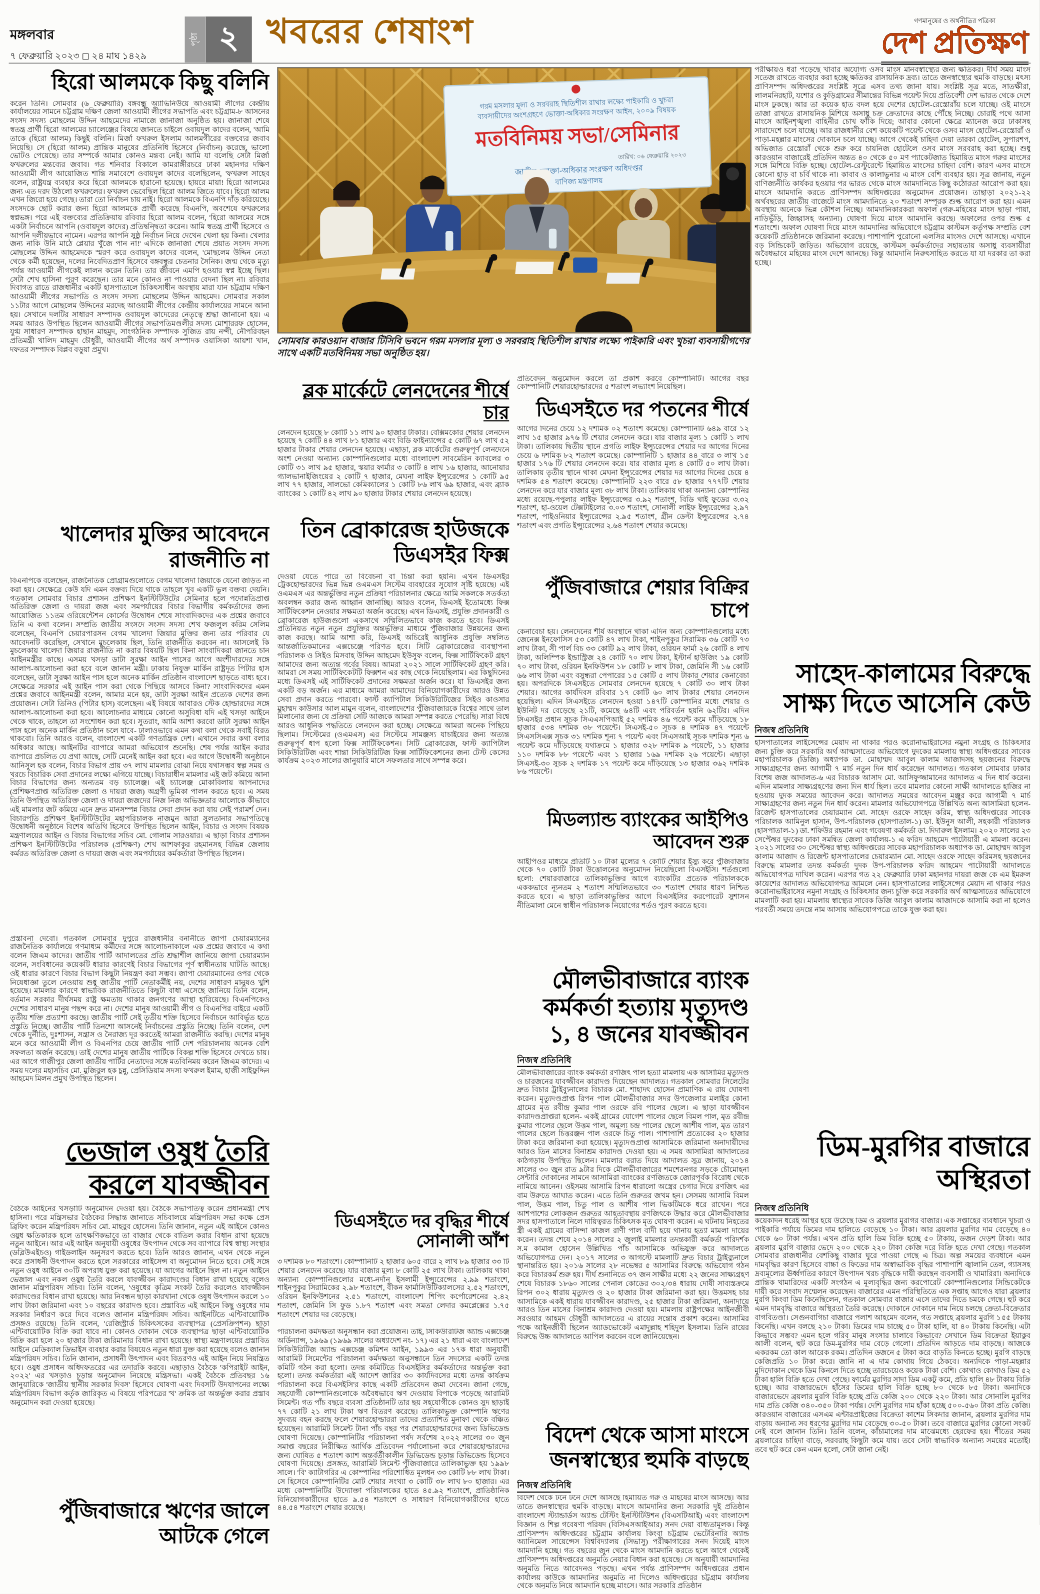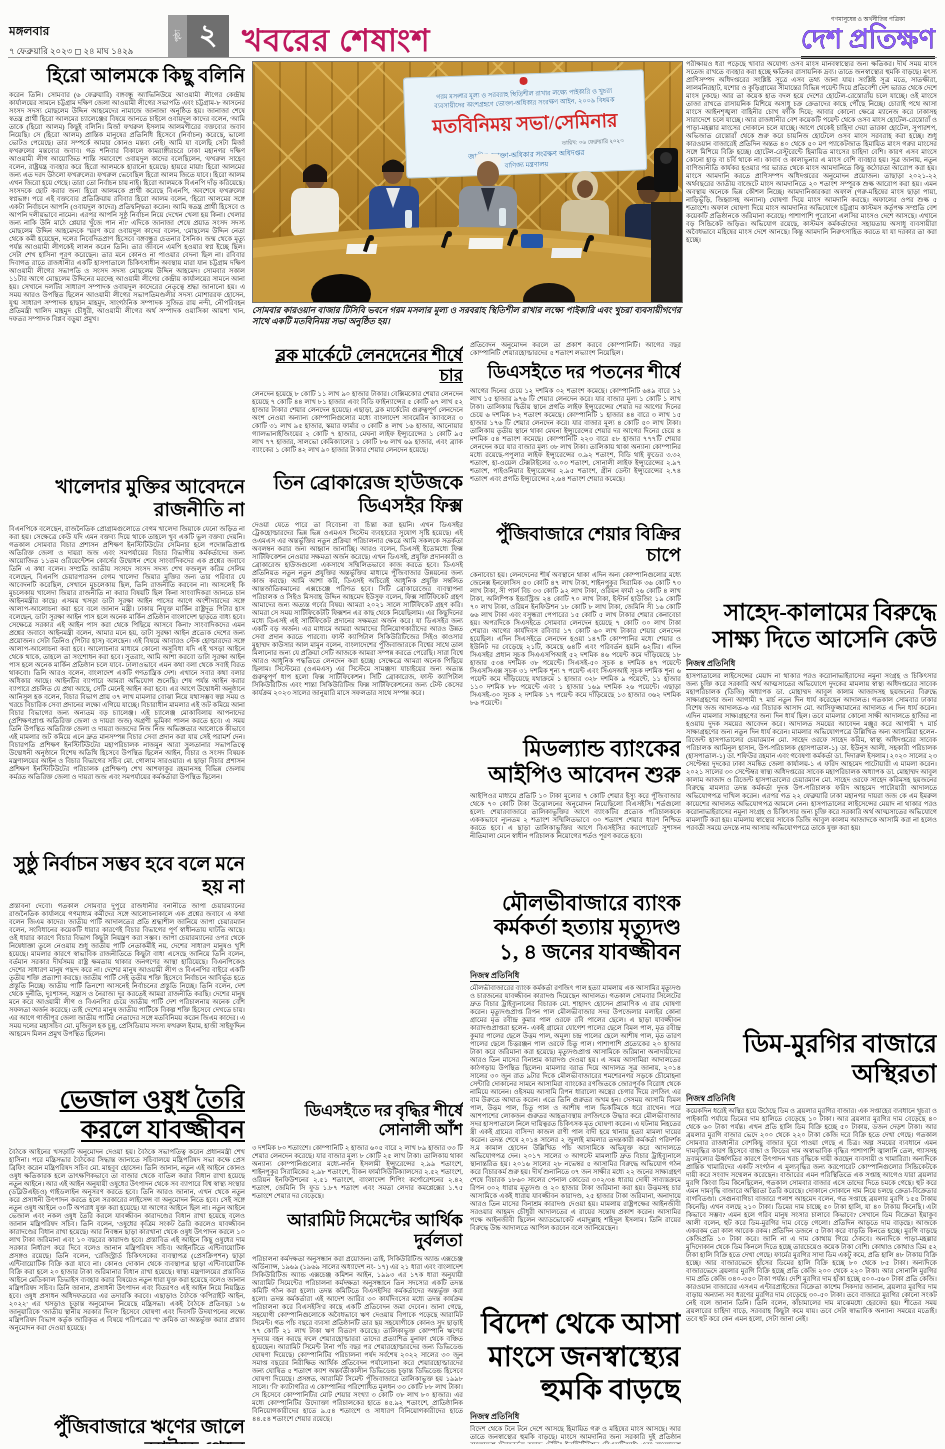--- a/index.html
+++ b/index.html
@@ -8,24 +8,24 @@
   
   .date-block{position:absolute;left:9px;top:22px;width:150px;}
   .date-day{font-size:12px;font-weight:bold;}
   .date-line{font-size:8.5px;margin-top:3px;color:#222;}
   .page-box{position:absolute;left:168px;top:15px;height:42px;display:flex;}
   .page-box .pb-label{width:19px;background:#9d9d9d;color:#fff;font-size:7.5px;
        display:flex;align-items:center;justify-content:center;
        writing-mode:vertical-rl;transform:rotate(180deg);}
   .page-box .pb-num{width:42px;background:#6f6f6f;color:#fff;font-size:28px;font-weight:bold;
        display:flex;align-items:center;justify-content:center;}
-  .section-title{position:absolute;left:242px;top:16px;font-size:31px;font-weight:bold;color:#be185d;letter-spacing:1px;}
+  .section-title{position:absolute;left:242px;top:4px;font-size:31px;font-weight:bold;color:#a16207;letter-spacing:1px;}
   .logo-wrap{position:absolute;right:10px;top:14px;text-align:center;}
   .logo-tagline{font-size:6px;color:#333;margin-bottom:1px;}
-  .logo-text{font-size:27px;font-weight:800;color:#8b5cf6;line-height:1;letter-spacing:0px;
+  .logo-text{font-size:27px;font-weight:800;color:#c2410c;line-height:1;letter-spacing:0px;
        text-shadow:0 0 0 #000; font-family:"Liberation Serif",serif;}
   .logo-rule{margin-top:3px;border-top:3px double #222;}
   .header-rule{position:absolute;left:8px;right:8px;top:57px;border-top:1px solid #9a9a9a;}
   
   .photo{position:absolute;left:252px;top:61px;width:429px;height:240px;border:1px solid #777;
          overflow:hidden;background:#b5852d;}
   .photo-caption{position:absolute;left:252px;top:305px;width:429px;
        font-size:8.6px;line-height:11px;font-weight:bold;font-style:italic;text-align:justify;color:#111;}
   
   .col{position:absolute;overflow:hidden;}
@@ -169,21 +169,20 @@
   <div id="col1" class="col">
       <div class="article">
         <div class="headline" style="font-size: 19px;">হিরো আলমকে কিছু বলিনি</div>
         <div class="body" style="height: 380px;">করেন তিনি। সোমবার (৬ ফেব্রুয়ারি) বঙ্গবন্ধু অ্যাভিনিউয়ে আওয়ামী লীগের কেন্দ্রীয় কার্যালয়ের সামনে চট্টগ্রাম দক্ষিণ জেলা আওয়ামী লীগের সভাপতি এবং চট্টগ্রাম-৮ আসনের সংসদ সদস্য মোছলেম উদ্দিন আহমেদের নামাজে জানাজা অনুষ্ঠিত হয়। জানাজা শেষে স্বতন্ত্র প্রার্থী হিরো আলমের চ্যালেঞ্জের বিষয়ে জানতে চাইলে ওবায়দুল কাদের বলেন, 'আমি তাকে (হিরো আলম) কিছুই বলিনি। মির্জা ফখরুল ইসলাম আলমগীরের বক্তব্যের জবাব নিয়েছি। সে (হিরো আলম) প্রান্তিক মানুষের প্রতিনিধি হিসেবে (নির্বাচন) করেছে, ভালো ভোটও পেয়েছে। তার সম্পর্কে আমার কোনও মন্তব্য নেই। আমি যা বলেছি সেটা মির্জা ফখরুলের মন্তব্যের জবাব। গত শনিবার বিকালে কামরাঙ্গীরচরে ঢাকা মহানগর দক্ষিণ আওয়ামী লীগ আয়োজিত শান্তি সমাবেশে ওবায়দুল কাদের বলেছিলেন, 'ফখরুল সাহেব বলেন, রাষ্ট্রযন্ত্র ব্যবহার করে হিরো আলমকে হারানো হয়েছে। হায়রে মায়া! হিরো আলমের জন্য এত দরদ উঠলো ফখরুলের। ফখরুল ভেবেছিল হিরো আলম জিতে যাবে। হিরো আলম এখন জিরো হয়ে গেছে। তারা তো নির্বাচন চায় নাই। হিরো আলমকে বিএনপি দাঁড় করিয়েছে। সংসদকে ছোট করার জন্য হিরো আলমকে প্রার্থী করেছে বিএনপি, অবশেষে ফখরুলের স্বপ্নভঙ্গ। পরে এই বক্তব্যের প্রতিক্রিয়ায় রবিবার হিরো আলম বলেন, 'হিরো আলমের সঙ্গে একটা নির্বাচনে আপনি (ওবায়দুল কাদের) প্রতিদ্বন্দ্বিতা করেন। আমি স্বতন্ত্র প্রার্থী হিসেবে ও আপনি দলীয়ভাবে নামেন। এরপর আপনি সুষ্ঠু নির্বাচন নিয়ে দেখেন খেলা হয় কিনা। খেলার জন্য নাকি উনি মাঠে প্লেয়ার খুঁজে পান না!' এদিকে জানাজা শেষে প্রয়াত সংসদ সদস্য মোছলেম উদ্দিন আহমেদকে স্মরণ করে ওবায়দুল কাদের বলেন, 'মোছলেম উদ্দিন নেতা থেকে কর্মী হয়েছেন, দলের নিবেদিতপ্রাণ হিসেবে বঙ্গবন্ধুর চেতনার সৈনিক। জন্ম থেকে মৃত্যু পর্যন্ত আওয়ামী লীগকেই লালন করেন তিনি। তার জীবনে এমপি হওয়ার স্বপ্ন ইচ্ছে ছিল। সেটা শেখ হাসিনা পূরণ করেছেন। তার মনে কোনও না পাওয়ার বেদনা ছিল না। রবিবার দিবাগত রাতে রাজধানীর একটি হাসপাতালে চিকিৎসাধীন অবস্থায় মারা যান চট্টগ্রাম দক্ষিণ আওয়ামী লীগের সভাপতি ও সংসদ সদস্য মোছলেম উদ্দিন আহমেদ। সোমবার সকাল ১১টার আগে মোছলেম উদ্দিনের মরদেহ আওয়ামী লীগের কেন্দ্রীয় কার্যালয়ের সামনে আনা হয়। সেখানে দলটির সাধারণ সম্পাদক ওবায়দুল কাদেরের নেতৃত্বে শ্রদ্ধা জানানো হয়। এ সময় আরও উপস্থিত ছিলেন আওয়ামী লীগের সভাপতিমণ্ডলীর সদস্য মোশাররফ হোসেন, যুগ্ম সাধারণ সম্পাদক হাছান মাহমুদ, সাংগঠনিক সম্পাদক সুজিত রায় নন্দী, নৌপরিবহন প্রতিমন্ত্রী খালিদ মাহমুদ চৌধুরী, আওয়ামী লীগের অর্থ সম্পাদক ওয়াসিকা আয়শা খান, দফতর সম্পাদক বিপ্লব বড়ুয়া প্রমুখ।</div>
       </div>
       <div class="article">
         <div class="headline" style="font-size: 19px;">খালেদার মুক্তির আবেদনে রাজনীতি না</div>
         <div class="body" style="height: 323px;">বিএনপিকে বলেছেন, রাজনৈতিক প্রোগ্রামগুলোতে বেগম খালেদা জিয়াকে যেনো জড়িত না করা হয়। সেক্ষেত্রে কেউ যদি এমন বক্তব্য দিয়ে থাকে তাহলে খুব একটি ভুল বক্তব্য দেয়নি। গতকাল সোমবার বিচার প্রশাসন প্রশিক্ষণ ইনস্টিটিউটের সেমিনার হলে পদোন্নতিপ্রাপ্ত অতিরিক্ত জেলা ও দায়রা জজ এবং সমপর্যায়ের বিচার বিভাগীয় কর্মকর্তাদের জন্য আয়োজিত ১১তম ওরিয়েন্টেশন কোর্সের উদ্বোধন শেষে সাংবাদিকদের এক প্রশ্নের জবাবে তিনি এ কথা বলেন। সম্প্রতি জাতীয় সংসদে সংসদ সদস্য শেখ ফজলুল করিম সেলিম বলেছেন, বিএনপি চেয়ারপারসন বেগম খালেদা জিয়ার মুক্তির জন্য তার পরিবার যে আবেদনটি করেছিল, সেখানে মুচলেকায় ছিল, তিনি রাজনীতি করবেন না। আসলেই কি মুচলেকায় খালেদা জিয়ার রাজনীতি না করার বিষয়টি ছিল কিনা সাংবাদিকরা জানতে চান আইনমন্ত্রীর কাছে। এসময় খসড়া ডাটা সুরক্ষা আইন পাসের আগে অংশীদারদের সঙ্গে আলাপ-আলোচনা করা হবে বলে জানান মন্ত্রী। ঢাকায় নিযুক্ত মার্কিন রাষ্ট্রদূত পিটার হাস বলেছেন, ডাটা সুরক্ষা আইন পাস হলে অনেক মার্কিন প্রতিষ্ঠান বাংলাদেশ ছাড়তে বাধ্য হবে। সেক্ষেত্রে সরকার এই আইন পাস করা থেকে পিছিয়ে আসবে কিনা? সাংবাদিকদের এমন প্রশ্নের জবাবে আইনমন্ত্রী বলেন, আমার মনে হয়, ডাটা সুরক্ষা আইন প্রত্যেক দেশের জন্য প্রয়োজন। সেটা তিনিও (পিটার হাস) বলেছেন। এই বিষয়ে আবারও স্টেক হোল্ডারদের সঙ্গে আলাপ-আলোচনা করা হবে। আলোচনার মাধ্যমে কোনো অসুবিধা যদি এই খসড়া আইনে থেকে থাকে, তাহলে তা সংশোধন করা হবে। সুতরাং, আমি আশা করবো ডাটা সুরক্ষা আইন পাস হলে অনেক মার্কিন প্রতিষ্ঠান চলে যাবে- ঢালাওভাবে এমন কথা বলা থেকে সবাই বিরত থাকবো। তিনি আরও বলেন, বাংলাদেশ একটি গণতান্ত্রিক দেশ। এখানে সবার কথা বলার অধিকার আছে। আইনটির ব্যাপারে আমরা অভিযোগ শুনেছি। শেষ পর্যন্ত আইন করার ব্যাপারে প্রচলিত যে প্রথা আছে, সেটি মেনেই আইন করা হবে। এর আগে উদ্বোধনী অনুষ্ঠানে আনিসুল হক বলেন, বিচার বিভাগ প্রায় ৩৭ লাখ মামলার বোঝা নিয়ে যথাসম্ভব স্বল্প সময় ও খরচে বিচারিক সেবা প্রদানের লক্ষ্যে এগিয়ে যাচ্ছে। বিচারাধীন মামলার এই জট কমিয়ে আনা বিচার বিভাগের জন্য অন্যতম বড় চ্যালেঞ্জ। এই চ্যালেঞ্জ মোকাবিলায় আপনাদের (প্রশিক্ষণপ্রাপ্ত অতিরিক্ত জেলা ও দায়রা জজ) অগ্রণী ভূমিকা পালন করতে হবে। এ সময় তিনি উপস্থিত অতিরিক্ত জেলা ও দায়রা জজদের নিজ নিজ অভিজ্ঞতার আলোকে কীভাবে এই মামলার জট কমিয়ে এনে দ্রুত মানসম্পন্ন বিচার সেবা প্রদান করা যায় সেই পরামর্শ দেন। বিচারপতি প্রশিক্ষণ ইনস্টিটিউটের মহাপরিচালক নাজমুন আরা সুলতানার সভাপতিত্বে উদ্বোধনী অনুষ্ঠানে বিশেষ অতিথি হিসেবে উপস্থিত ছিলেন আইন, বিচার ও সংসদ বিষয়ক মন্ত্রণালয়ের আইন ও বিচার বিভাগের সচিব মো. গোলাম সারওয়ার। এ ছাড়া বিচার প্রশাসন প্রশিক্ষণ ইনস্টিটিউটের পরিচালক (প্রশিক্ষণ) শেখ আশফাকুর রহমানসহ বিভিন্ন জেলায় কর্মরত অতিরিক্ত জেলা ও দায়রা জজ এবং সমপর্যায়ের কর্মকর্তারা উপস্থিত ছিলেন।</div>
       </div>
       <div class="article">
-        <div class="headline" style="font-size: 19px;">সুষ্ঠু নির্বাচন সম্ভব হবে বলে মনে হয় না</div>
         <div class="body" style="height: 178px;">প্রস্তাবনা দেবো। গতকাল সোমবার দুপুরে রাজধানীর বনানীতে জাপা চেয়ারম্যানের রাজনৈতিক কার্যালয়ে গণমাধ্যম কর্মীদের সঙ্গে আলোচনাকালে এক প্রশ্নের জবাবে এ কথা বলেন জিএম কাদের। জাতীয় পার্টি আদালতের প্রতি শ্রদ্ধাশীল জানিয়ে জাপা চেয়ারম্যান বলেন, সংবিধানের কয়েকটি ধারার কারণেই বিচার বিভাগের পূর্ণ স্বাধীনতায় ঘাটতি আছে। ওই ধারার কারণে বিচার বিভাগ কিছুটা নিয়ন্ত্রণ করা সম্ভব। জাপা চেয়ারম্যানের ওপর থেকে নিষেধাজ্ঞা তুলে নেওয়ায় শুধু জাতীয় পার্টি নেতাকর্মীই নয়, দেশের সাধারণ মানুষও খুশি হয়েছে। মামলার কারণে স্বাভাবিক রাজনীতিতে কিছুটা বাধা এসেছে জানিয়ে তিনি বলেন, বর্তমান সরকার দীর্ঘসময় রাষ্ট্র ক্ষমতায় থাকার জনগণের আস্থা হারিয়েছে। বিএনপিকেও দেশের সাধারণ মানুষ পছন্দ করে না। দেশের মানুষ আওয়ামী লীগ ও বিএনপির বাইরে একটি তৃতীয় শক্তি প্রত্যাশা করছে। জাতীয় পার্টি সেই তৃতীয় শক্তি হিসেবে নির্বাচনে আবির্ভূত হতে প্রস্তুতি নিচ্ছে। জাতীয় পার্টি তিনশো আসনেই নির্বাচনের প্রস্তুতি নিচ্ছে। তিনি বলেন, দেশ থেকে দুর্নীতি, দুঃশাসন, সন্ত্রাস ও নৈরাজ্য দূর করতেই আমরা রাজনীতি করছি। দেশের মানুষ মনে করে আওয়ামী লীগ ও বিএনপির চেয়ে জাতীয় পার্টি দেশ পরিচালনায় অনেক বেশি সফলতা অর্জন করেছে। তাই দেশের মানুষ জাতীয় পার্টিকে বিকল্প শক্তি হিসেবে দেখতে চায়। এর আগে গাজীপুর জেলা জাতীয় পার্টির নেতাদের সঙ্গে মতবিনিময় করেন জিএম কাদের। এ সময় দলের মহাসচিব মো. মুজিবুল হক চুন্নু, প্রেসিডিয়াম সদস্য ফখরুল ইমাম, হাজী সাইফুদ্দিন আহমেদ মিলন প্রমুখ উপস্থিত ছিলেন।</div>
       </div>
       <div class="article">
         <div class="headline" style="font-size: 25px; text-decoration: underline;">ভেজাল ওষুধ তৈরি করলে যাবজ্জীবন</div>
         <div class="body" style="height: 263px;">বৈঠকে আইনের খসড়াটি অনুমোদন দেওয়া হয়। বৈঠকে সভাপতিত্ব করেন প্রধানমন্ত্রী শেখ হাসিনা। পরে মন্ত্রিসভার বৈঠকের সিদ্ধান্ত জানাতে সচিবালয়ে মন্ত্রিপরিষদ সভা কক্ষে প্রেস ব্রিফিং করেন মন্ত্রিপরিষদ সচিব মো. মাহবুব হোসেন। তিনি জানান, নতুন এই আইনে কোনও ওষুধ ক্ষতিকারক হলে তাৎক্ষণিকভাবে তা বাজার থেকে বাতিল করার বিধান রাখা হয়েছে নতুন আইনে। আর এই আইন অনুযায়ী ওষুধের উৎপাদন থেকে সব ব্যাপারে বিশ্ব স্বাস্থ্য সংস্থার (ডব্লিউএইচও) গাইডলাইন অনুসরণ করতে হবে। তিনি আরও জানান, এখন থেকে নতুন করে প্রসাধনী উৎপাদন করতে হলে সরকারের লাইসেন্স বা অনুমোদন নিতে হবে। সেই সঙ্গে নতুন ওষুধ আইনে ৩০টি অপরাধ যুক্ত করা হয়েছে। যা আগের আইনে ছিল না। নতুন আইনে ভেজাল এবং নকল ওষুধ তৈরি করলে যাবজ্জীবন কারাদণ্ডের বিধান রাখা হয়েছে বলেও জানান মন্ত্রিপরিষদ সচিব। তিনি বলেন, 'ওষুধের কৃত্রিম সংকট তৈরি করলেও যাবজ্জীবন কারাদণ্ডের বিধান রাখা হয়েছে। আর নিবন্ধন ছাড়া কারখানা থেকে ওষুধ উৎপাদন করলে ১০ লাখ টাকা জরিমানা এবং ১০ বছরের কারাদণ্ড হবে। প্রস্তাবিত এই আইনে কিছু ওষুধের দাম সরকার নির্ধারণ করে দিবে বলেও জানান মন্ত্রিপরিষদ সচিব। আইনটিতে এন্টিবায়োটিক প্রসঙ্গও রয়েছে। তিনি বলেন, 'রেজিস্ট্রার্ড চিকিৎসকের ব্যবস্থাপত্র (প্রেসক্রিপশন) ছাড়া এন্টিবায়োটিক বিক্রি করা যাবে না। কোনও দোকান থেকে ব্যবস্থাপত্র ছাড়া এন্টিবায়োটিক বিক্রি করা হলে ২০ হাজার টাকা জরিমানার বিধান রাখা হয়েছে। স্বাস্থ্য মন্ত্রণালয়ের প্রস্তাবিত আইনে মেডিক্যাল ডিভাইস ব্যবহার করার বিষয়েও নতুন ধারা যুক্ত করা হয়েছে বলেও জানান মন্ত্রিপরিষদ সচিব। তিনি জানান, প্রসাধনী উৎপাদন এবং বিতরণও এই আইন নিয়ে নিয়ন্ত্রিত হবে। ওষুধ প্রসাধন অধিদফতরের এর তদারকি করবে। এছাড়াও বৈঠকে 'কপিরাইট আইন, ২০২২' এর খসড়াও চূড়ান্ত অনুমোদন নিয়েছে মন্ত্রিসভা। একই বৈঠকে প্রতিবছর ১৬ জানুয়ারিকে 'জাতীয় স্থানীয় সরকার দিবস' হিসেবে ঘোষণা এবং দিবসটি উদযাপনের লক্ষ্যে মন্ত্রিপরিষদ বিভাগ কর্তৃক জারিকৃত এ বিষয়ে পরিপত্রের 'খ' ক্রমিক তা অন্তর্ভুক্ত করার প্রস্তাব অনুমোদন করা দেওয়া হয়েছে।</div>
       </div>
       <div class="article">
         <div class="headline" style="font-size: 19px;">পুঁজিবাজারে ঋণের জালে আটকে গেলে</div>
       </div>
     </div>
@@ -194,47 +193,46 @@
       </div>
       <div class="article">
         <div class="headline" style="font-size: 19px;">তিন ব্রোকারেজ হাউজকে ডিএসইর ফিক্স</div>
         <div class="body" style="height: 576px;">দেওয়া যেতে পারে তা বিবেচনা বা চিন্তা করা হয়নি। এখন ডিএসইর ট্রেকহোল্ডারদের ভিন্ন ভিন্ন ওএমএস সিস্টেম ব্যবহারের সুযোগ সৃষ্টি হয়েছে। এই ওএমএস এর অন্তর্ভুক্তির নতুন প্রক্রিয়া পরিচালনার ক্ষেত্রে আমি সকলকে সতর্কতা অবলম্বন করার জন্য আহ্বান জানাচ্ছি। আরও বলেন, ডিএসই ইতোমধ্যে ফিক্স সার্টিফিকেশন নেওয়ার সক্ষমতা অর্জন করেছে। এখন ডিএসই, প্রযুক্তি প্রদানকারী ও ব্রোকারেজ হাউজগুলো একসাথে সম্মিলিতভাবে কাজ করতে হবে। ডিএসই প্রতিনিয়ত নতুন নতুন প্রযুক্তির অন্তর্ভুক্তির মাধ্যমে পুঁজিবাজার উন্নয়নের জন্য কাজ করছে। আমি আশা করি, ডিএসই অচিরেই আধুনিক প্রযুক্তি সম্বলিত আন্তর্জাতিকমানের এক্সচেঞ্জে পরিণত হবে। সিটি ব্রোকারেজের ব্যবস্থাপনা পরিচালক ও সিইও মিসবাহ উদ্দিন আহমেদ ইউসুফ বলেন, ফিক্স সার্টিফিকেট গ্রহণ আমাদের জন্য অত্যন্ত গর্বের বিষয়। আমরা ২০২১ সালে সার্টিফিকেট গ্রহণ করি। আমরা সে সময় সার্টিফিকেটটি ফিক্সশন এর কাছ থেকে নিয়েছিলাম। এর কিছুদিনের মধ্যে ডিএসই এই সার্টিফিকেট প্রদানের সক্ষমতা অর্জন করে। যা ডিএসইর জন্য একটি বড় অর্জন। এর মাধ্যমে আমরা আমাদের বিনিয়োগকারীদের আরও উন্নত সেবা প্রদান করতে পারবো। ফার্স্ট ক্যাপিটাল সিকিউরিটিজের সিইও কাওসার মুহাম্মদ কাউসার আল মামুন বলেন, বাংলাদেশের পুঁজিবাজারকে বিশ্বের সাথে তাল মিলানোর জন্য যে প্রক্রিয়া সেটি আজকে আমরা সম্পন্ন করতে পেরেছি। সারা বিশ্বে আরও আধুনিক পদ্ধতিতে লেনদেন করা হচ্ছে। সেক্ষেত্রে আমরা অনেক পিছিয়ে ছিলাম। সিস্টেমের (ওএমএস) এর সিস্টেমে সামঞ্জস্য যাচাইয়ের জন্য অত্যন্ত গুরুত্বপূর্ণ ধাপ হলো ফিক্স সার্টিফিকেশন। সিটি ব্রোকারেজ, ফাস্ট ক্যাপিটাল সিকিউরিটিজ এবং শান্তা সিকিউরিটিজ ফিক্স সার্টিফিকেশনের জন্য টেস্ট কেসের কার্যক্রম ২০২৩ সালের জানুয়ারি মাসে সফলতার সাথে সম্পন্ন করে।</div>
       </div>
       <div class="article">
         <div class="headline" style="font-size: 16px;">ডিএসইতে দর বৃদ্ধির শীর্ষে সোনালী আঁশ</div>
         <div class="body" style="height: 62px;">৩ দশমিক ৮০ শতাংশে। কোম্পানিটি ২ হাজার ৬০৫ বারে ২ লাখ ৮৯ হাজার ৩৩ টি শেয়ার লেনদেন করেছে। যার বাজার মূল্য ৮ কোটি ২৫ লাখ টাকা। তালিকায় থাকা অন্যান্য কোম্পানিগুলোর মধ্যে-নর্দান ইসলামী ইন্স্যুরেন্সের ২.৯৯ শতাংশে, শাইনপুকুর সিরামিকের ২.৯৮ শতাংশে, বীকন ফার্মাসিউটিক্যালসের ২.৫২ শতাংশে, ওরিয়ন ইনফিউশনের ২.৫১ শতাংশে, বাংলাদেশ শিপিং কর্পোরেশনের ২.৪২ শতাংশ, জেমিনি সি ফুড ১.৮৭ শতাংশ এবং সমতা লেদার কমপ্লেক্সের ১.৭৫ শতাংশে শেয়ার দর বেড়েছে।</div>
       </div>
       <div class="article">
-        <div class="headline" style="font-size: 17px;">আরামিট সিমেন্টের আর্থিক দুর্বলতা</div>
         <div class="body" style="height: 216px;">পরিচালনা কর্মদক্ষতা অনুসন্ধান করা প্রয়োজন। তাই, সিকিউরিটিজ অ্যান্ড এক্সচেঞ্জ অর্ডিন্যান্স, ১৯৬৯ (১৯৬৯ সালের অধ্যাদেশ নং- ১৭) এর ২১ ধারা এবং বাংলাদেশ সিকিউরিটিজ অ্যান্ড এক্সচেঞ্জ কমিশন আইন, ১৯৯৩ এর ১৭ক ধারা অনুযায়ী আরামিট সিমেন্টের পরিচালনা কর্মদক্ষতা অনুসন্ধানে তিন সদস্যের একটি তদন্ত কমিটি গঠন করা হলো। তদন্ত কমিটিতে বিএসইসির কর্মকর্তাদের অন্তর্ভুক্ত করা হলো। তদন্ত কর্মকর্তারা এই আদেশ জারির ৩০ কার্যদিবসের মধ্যে তদন্ত কার্যক্রম পরিচালনা করে বিএসইসি'র কাছে একটি প্রতিবেদন জমা দেবেন। জানা গেছে, সহযোগী কোম্পানিগুলোকে অবৈধভাবে ঋণ দেওয়ায় বিপাকে পড়েছে আরামিট সিমেন্ট। গত পাঁচ বছরে ব্যবসা প্রতিষ্ঠানটি তার ছয় সহযোগীকে কোনও সুদ ছাড়াই ৭৭ কোটি ২১ লাখ টাকা ঋণ বিতরণ করেছে। তালিকাভুক্ত কোম্পানি ঋণের সুদব্যয় বহন করছে ফলে শেয়ারহোল্ডাররা তাদের প্রত্যাশিত মুনাফা থেকে বঞ্চিত হয়েছেন। আরামিট সিমেন্ট টানা পাঁচ বছর পর শেয়ারহোল্ডারদের জন্য ডিভিডেন্ড ঘোষণা দিয়েছে। কোম্পানিটির পরিচালনা পর্ষদ সর্বশেষ ২০২২ সালের ৩০ জুন সমাপ্ত বছরের নিরীক্ষিত আর্থিক প্রতিবেদন পর্যালোচনা করে শেয়ারহোল্ডারদের জন্য ঘোষিত ৫ শতাংশ ক্যাশ অন্তর্বর্তীকালীন ডিভিডেন্ড চূড়ান্ত ডিভিডেন্ড হিসেবে ঘোষণা দিয়েছে। প্রসঙ্গত, আরামিট সিমেন্ট পুঁজিবাজারে তালিকাভুক্ত হয় ১৯৯৮ সালে। 'বি' ক্যাটাগরির এ কোম্পানির পরিশোধিত মূলধন ৩৩ কোটি ৮৮ লাখ টাকা। সে হিসেবে কোম্পানিটির মোট শেয়ার সংখ্যা ৩ কোটি ৩৮ লাখ ৮০ হাজার। এর মধ্যে কোম্পানিটির উদ্যোক্তা পরিচালকের হাতে ৪৫.৯২ শতাংশে, প্রাতিষ্ঠানিক বিনিয়োগকারীদের হাতে ৯.৫৪ শতাংশে ও সাধারণ বিনিয়োগকারীদের হাতে ৪৪.৫৪ শতাংশে শেয়ার রয়েছে।</div>
       </div>
     </div>
   <div id="col3" class="col">
       <div class="article">
         <div class="body" style="height: 16px;">প্রতিবেদন অনুমোদন করলে তা প্রকাশ করবে কোম্পানিটি। আগের বছর কোম্পানিটি শেয়ারহোল্ডারদের ৫ শতাংশ লভ্যাংশ নিয়েছিল।</div>
       </div>
       <div class="article">
         <div class="headline" style="font-size: 18px;">ডিএসইতে দর পতনের শীর্ষে</div>
         <div class="body" style="height: 132px;">আগের দিনের চেয়ে ১২ দশমিক ০২ শতাংশ কমেছে। কোম্পানিটি ৬৪৯ বারে ১২ লাখ ১৫ হাজার ৯৭৬ টি শেয়ার লেনদেন করে। যার বাজার মূল্য ১ কোটি ১ লাখ টাকা। তালিকায় দ্বিতীয় স্থানে প্রগতি লাইফ ইন্স্যুরেন্সের শেয়ার দর আগের দিনের চেয়ে ৬ দশমিক ৮২ শতাংশ কমেছে। কোম্পানিটি ১ হাজার ৪৪ বারে ৩ লাখ ১৫ হাজার ১৭৬ টি শেয়ার লেনদেন করে। যার বাজার মূল্য ৪ কোটি ৫০ লাখ টাকা। তালিকায় তৃতীয় স্থানে থাকা মেঘনা ইন্স্যুরেন্সের শেয়ার দর আগের দিনের চেয়ে ৪ দশমিক ৫৪ শতাংশ কমেছে। কোম্পানিটি ২২৩ বারে ৫৮ হাজার ৭৭৭টি শেয়ার লেনদেন করে যার বাজার মূল্য ৩৮ লাখ টাকা। তালিকায় থাকা অন্যান্য কোম্পানির মধ্যে রয়েছে-পপুলার লাইফ ইন্স্যুরেন্সের ৩.৯২ শতাংশ, বিডি থাই ফুডের ৩.৩২ শতাংশ, হা-ওয়েল টেক্সটাইলের ৩.০৩ শতাংশ, সোনালী লাইফ ইন্স্যুরেন্সের ২.৯৭ শতাংশ, পাইওনিয়ার ইন্স্যুরেন্সের ২.৯৫ শতাংশ, গ্রীন ডেল্টা ইন্স্যুরেন্সের ২.৭৪ শতাংশ এবং প্রগতি ইন্স্যুরেন্সের ২.৬৪ শতাংশ শেয়ার কমেছে।</div>
       </div>
       <div class="article">
         <div class="headline" style="font-size: 18px;">পুঁজিবাজারে শেয়ার বিক্রির চাপে</div>
         <div class="body" style="height: 160px;">কেনাবেচা হয়। লেনদেনের শীর্ষ অবস্থানে থাকা এদিন অন্য কোম্পানিগুলোর মধ্যে জেনেক্স ইনফোসিস ৫৩ কোটি ৪৭ লাখ টাকা, শাইনপুকুর সিরামিক ৩৬ কোটি ৭৩ লাখ টাকা, সী পার্ল বিচ ৩৩ কোটি ৯২ লাখ টাকা, ওরিয়ন ফার্মা ২৬ কোটি ৪ লাখ টাকা, অলিম্পিক ইন্ডাস্ট্রিজ ২৪ কোটি ৭০ লাখ টাকা, ইস্টার্ন হাউজিং ১৯ কোটি ৭০ লাখ টাকা, ওরিয়ন ইনফিউশন ১৮ কোটি ৮ লাখ টাকা, জেমিনি সী ১৬ কোটি ৬৬ লাখ টাকা এবং বসুন্ধরা পেপারের ১৫ কোটি ৫ লাখ টাকার শেয়ার কেনাবেচা হয়। অপরদিকে সিএসইতে সোমবার লেনদেন হয়েছে ৭ কোটি ৩০ লাখ টাকা শেয়ার। আগের কার্যদিবস রবিবার ১৭ কোটি ৬০ লাখ টাকার শেয়ার লেনদেন হয়েছিল। এদিন সিএসইতে লেনদেন হওয়া ১৪৭টি কোম্পানির মধ্যে শেয়ার ও ইউনিট দর বেড়েছে ২১টি, কমেছে ৬৪টি এবং পরিবর্তন হয়নি ৬২টির। এদিন সিএসইর প্রধান সূচক সিএএসপিআই ৫২ দশমিক ৪৬ পয়েন্ট কমে দাঁড়িয়েছে ১৮ হাজার ৫৩৪ দশমিক ৩৮ পয়েন্টে। সিএসই-৫০ সূচক ৪ দশমিক ৪৭ পয়েন্টে সিএসসিএক্স সূচক ৩১ দশমিক শূন্য ৭ পয়েন্ট এবং সিএসআই সূচক দশমিক শূন্য ৬ পয়েন্ট কমে দাঁড়িয়েছে যথাক্রমে ১ হাজার ৩২৮ দশমিক ৯ পয়েন্টে, ১১ হাজার ১১০ দশমিক ৮৮ পয়েন্টে এবং ১ হাজার ১৬৯ দশমিক ২৬ পয়েন্টে। এছাড়া সিএসই-৩০ সূচক ২ দশমিক ১৭ পয়েন্ট কমে দাঁড়িয়েছে ১৩ হাজার ৩৬২ দশমিক ৮৬ পয়েন্টে।</div>
       </div>
       <div class="article">
-        <div class="headline" style="font-size: 22px;">মিডল্যান্ড ব্যাংকের আইপিও আবেদন শুরু</div>
+        <div class="headline" style="font-size: 17px;">মিডল্যান্ড ব্যাংকের আইপিও আবেদন শুরু</div>
         <div class="body" style="height: 94px;">আইপিওর মাধ্যমে প্রতিটি ১০ টাকা মূল্যের ৭ কোটি শেয়ার ইস্যু করে পুঁজিবাজার থেকে ৭০ কোটি টাকা উত্তোলনের অনুমোদন নিয়েছিলো বিএসইসি। শর্তগুলো হলো: শেয়ারবাজারে তালিকাভুক্তির আগে ব্যাংকটির প্রত্যেক পরিচালককে এককভাবে ন্যূনতম ২ শতাংশ সম্মিলিতভাবে ৩০ শতাংশ শেয়ার ধারণ নিশ্চিত করতে হবে। এ ছাড়া তালিকাভুক্তির আগে বিএসইসির করপোরেট সুশাসন নীতিমালা মেনে স্বাধীন পরিচালক নিয়োগের শর্তও পূরণ করতে হবে।</div>
       </div>
       <div class="article">
         <div class="headline" style="font-size: 21px;">মৌলভীবাজারে ব্যাংক কর্মকর্তা হত্যায় মৃত্যুদণ্ড ১, ৪ জনের যাবজ্জীবন</div>
         <div class="byline"><span>নিজস্ব প্রতিনিধি</span></div>
         <div class="body" style="height: 318px;">মৌলভীবাজারের ব্যাংক কর্মকর্তা রণজিৎ পাল হত্যা মামলায় এক আসামির মৃত্যুদণ্ড ও চারজনের যাবজ্জীবন কারাদণ্ড দিয়েছেন আদালত। গতকাল সোমবার সিলেটের দ্রুত বিচার ট্রাইব্যুনালের বিচারক মো. শাহাদৎ হোসেন প্রামাণিক এ রায় ঘোষণা করেন। মৃত্যুদণ্ডপ্রাপ্ত রিপন পাল মৌলভীবাজার সদর উপজেলার মলাইর কোনা গ্রামের মৃত রবীন্দ্র কুমার পাল ওরফে রবি পালের ছেলে। এ ছাড়া যাবজ্জীবন কারাদণ্ডপ্রাপ্তরা হলেন- একই গ্রামের যোগেশ পালের ছেলে বিমল পাল, মৃত রবীন্দ্র কুমার পালের ছেলে উত্তম পাল, অমূল্য চন্দ্র পালের ছেলে আশীষ পাল, মৃত তারণ পালের ছেলে চিত্তরঞ্জন পাল ওরফে চিতু পাল। পাশাপাশি প্রত্যেকের ২০ হাজার টাকা করে জরিমানা করা হয়েছে। মৃত্যুদণ্ডপ্রাপ্ত আসামিকে জরিমানা অনাদায়ীদের আরও তিন মাসের বিনাশ্রম কারাদণ্ড দেওয়া হয়। এ সময় আসামিরা আদালতের কাঠগড়ায় উপস্থিত ছিলেন। মামলার বরাত দিয়ে আদালত সূত্র জানায়, ২০১৪ সালের ৩০ জুন রাত ৯টার দিকে মৌলভীবাজারের শমশেরনগর সড়কে চৌমোহনা সেন্টারি দোকানের সামনে আসামিরা ব্যাংকের রণজিতকে জোরপূর্বক বিরোধ থেকে নামিয়ে আনেন। ওইসময় আসামি রিপন ধারালো অস্ত্রের চেগার দিয়ে রণজিৎ এর বাম উরুতে আঘাত করেন। এতে তিনি গুরুতর জখম হন। সেসময় আসামি বিমল পাল, উত্তম পাল, চিতু পাল ও আশীষ পাল ভিকটিমকে ধরে রাখেন। পরে আশপাশের লোকজন গুরুতর আহতাবস্থায় রণজিৎকে উদ্ধার করে মৌলভীবাজার সদর হাসপাতালে নিলে দায়িত্বরত চিকিৎসক মৃত ঘোষণা করেন। এ ঘটনায় নিহতের স্ত্রী একই গ্রামের বাসিন্দা কাজল রাণী পাল বাদী হয়ে থানায় হত্যা মামলা দায়ের করেন। তদন্ত শেষে ২০১৪ সালের ২ জুলাই মামলার তদন্তকারী কর্মকর্তা পরিদর্শক স.ম কামাল হোসেন উল্লিখিত পাঁচ আসামিকে অভিযুক্ত করে আদালতে অভিযোগপত্র দেন। ২০১৭ সালের ৩ আগস্টে মামলাটি দ্রুত বিচার ট্রাইব্যুনালে স্থানান্তরিত হয়। ২০১৬ সালের ২৮ নভেম্বর ৫ আসামির বিরুদ্ধে অভিযোগ গঠন করে বিচারকর্ম শুরু হয়। দীর্ঘ শুনানিতে ৩৭ জন সাক্ষীর মধ্যে ২২ জনের সাক্ষ্যগ্রহণ শেষে বিচারক ১৮৬০ সালের পেনাল কোডের ৩০২/৩৪ ধারায় দোষী সাব্যস্তক্রমে রিপন ৩০২ ধারায় মৃত্যুদণ্ড ও ২০ হাজার টাকা জরিমানা করা হয়। উত্তমসহ চার আসামিকে একই ধারায় যাবজ্জীবন কারাদণ্ড, ২৫ হাজার টাকা জরিমানা, অনাদায়ে আরও তিন মাসের বিনাশ্রম কারাদণ্ড দেওয়া হয়। মামলায় রাষ্ট্রপক্ষের আইনজীবী সরওয়ার আহমদ চৌধুরী আদালতের এ রায়ের সন্তোষ প্রকাশ করেন। আসামির পক্ষে আইনজীবী ছিলেন অ্যাডভোকেট এমাদুল্লাহ শহিদুল ইসলাম। তিনি রায়ের বিরুদ্ধে উচ্চ আদালতে আপিল করবেন বলে জানিয়েছেন।</div>
       </div>
       <div class="article">
-        <div class="headline" style="font-size: 28px;">বিদেশ থেকে আসা মাংসে জনস্বাস্থ্যের হুমকি বাড়ছে</div>
+        <div class="headline" style="font-size: 19px;">বিদেশ থেকে আসা মাংসে জনস্বাস্থ্যের হুমকি বাড়ছে</div>
         <div class="byline"><span>নিজস্ব প্রতিনিধি</span></div>
         <div class="body" style="height: 106px;">বিদেশ থেকে টনে টনে দেশে আসছে হিমায়িত গরু ও মহিষের মাংস আসছে। আর তাতে জনস্বাস্থ্যের হুমকি বাড়ছে। মাংসে আমদানির জন্য সরকারি দুই প্রতিষ্ঠান বাংলাদেশ স্ট্যান্ডার্ডস অ্যান্ড টেস্টিং ইনস্টিটিউশন (বিএসটিআই) এবং বাংলাদেশ বিজ্ঞান ও শিল্প গবেষণা পরিষদ (বিসিএসআইআর) সনদ দেয়া বাধ্যতামূলক। কিন্তু প্রাণিসম্পদ অধিদপ্তরের চট্টগ্রাম কার্যালয় কিংবা চট্টগ্রাম ভেটেরিনারি অ্যান্ড অ্যানিমেল সায়েন্সেস বিশ্ববিদ্যালয় (সিভাসু) পরীক্ষাগারের সনদ দিয়েই মাংস আমদানি হচ্ছে। গত বছরের জুন থেকে মাংস আমদানি করতে হলে আগে থেকেই প্রাণিসম্পদ অধিদপ্তরের অনুমতি নেয়ার বিধান করা হয়েছে। সে অনুযায়ী আমদানির অনুমতি নিতে আবেদনও পড়ছে। এখন পর্যন্ত প্রাণিসম্পদ অধিদপ্তরের প্রধান কার্যালয় কাউকে আমদানির অনুমতি না দিলেও অধিদপ্তরের চট্টগ্রাম কার্যালয় থেকে অনুমতি নিয়ে আমদানি হচ্ছে মাংসে। আর সরকারি প্রতিষ্ঠান</div>
       </div>
     </div>
   <div id="col4" class="col">
       <div class="article">
         <div class="body" style="height: 534px;">পরীক্ষায়ও ধরা পড়েছে খাবার অযোগ্য ওসব মাংস মানবস্বাস্থ্যের জন্য ক্ষতিকর। দীর্ঘ সময় মাংস সতেজ রাখতে ব্যবহার করা হচ্ছে ক্ষতিকর রাসায়নিক দ্রব্য। তাতে জনস্বাস্থ্যের হুমকি বাড়ছে। মৎস্য প্রাণিসম্পদ অধিদপ্তরের সংশ্লিষ্ট সূত্রে এসব তথ্য জানা যায়। সংশ্লিষ্ট সূত্র মতে, সাতক্ষীরা, লালমনিরহাট, যশোর ও কুড়িগ্রামের সীমান্তের বিভিন্ন পয়েন্ট দিয়ে প্রতিবেশী দেশ ভারত থেকে দেশে মাংস ঢুকছে। আর তা কয়েক হাত বদল হয়ে দেশের হোটেল-রেস্তোরাঁয় চলে যাচ্ছে। ওই মাংসে তাজা রাখতে রাসায়নিক মিশিয়ে অসাধু চক্র ক্রেতাদের কাছে পৌঁছে নিচ্ছে। চোরাই পথে আসা মাংসে আইনশৃঙ্খলা বাহিনীর চোখ ফাঁকি দিয়ে; আবার কোনো ক্ষেত্রে ম্যানেজ করে ঢাকাসহ সারাদেশে চলে যাচ্ছে। আর রাজধানীর বেশ কয়েকটি পয়েন্ট থেকে ওসব মাংস হোটেল-রেস্তোরাঁ ও পাড়া-মহল্লার মাংসের দোকানে চলে যাচ্ছে। আগে থেকেই চাহিদা দেয়া তারকা হোটেল, সুপারশপ, অভিজাত রেস্তোরাঁ থেকে শুরু করে চায়নিজ হোটেলে ওসব মাংস সরবরাহ করা হচ্ছে। শুধু কারওয়ান বাজারেই প্রতিদিন অন্তত ৪০ থেকে ৫০ মণ প্যাকেটজাত হিমায়িত মাংস গরুর মাংসের সঙ্গে মিশিয়ে বিক্রি হচ্ছে। হোটেল-রেস্টুরেন্টে হিমায়িত মাংসের চাহিদা বেশি। কারণ এসব মাংসে কোনো হাড় বা চর্বি থাকে না। কাবাব ও কালাভুনার এ মাংস বেশি ব্যবহার হয়। সূত্র জানায়, নতুন বাণিজ্যনীতি কার্যকর হওয়ার পর ভারত থেকে মাংস আমদানিতে কিছু কঠোরতা আরোপ করা হয়। মাংসে আমদানি করতে প্রাণিসম্পদ অধিদপ্তরের অনুমোদন প্রয়োজন। তাছাড়া ২০২১-২২ অর্থবছরের জাতীয় বাজেটে মাংস আমদানিতে ২০ শতাংশ সম্পূরক শুল্ক আরোপ করা হয়। এমন অবস্থায় অনেকে ভিন্ন কৌশল নিচ্ছে। আমদানিকারকরা অফাল (গরু-মহিষের মাংস ছাড়া পায়া, নাড়িভুঁড়ি, জিহ্বাসহ অন্যান্য) ঘোষণা দিয়ে মাংস আমদানি করছে। অফালের ওপর শুল্ক ৫ শতাংশে। অফাল ঘোষণা দিয়ে মাংস আমদানির অভিযোগে চট্টগ্রাম কাস্টমস কর্তৃপক্ষ সম্প্রতি বেশ কয়েকটি প্রতিষ্ঠানকে জরিমানা করেছে। পাশাপাশি পুরোনো এলসির মাংসও দেশে আসছে। এখানে বড় সিন্ডিকেট জড়িত। অভিযোগ রয়েছে, কাস্টমস কর্মকর্তাদের সহায়তায় অসাধু ব্যবসায়ীরা অবৈধভাবে মহিষের মাংস দেশে আনছে। কিন্তু আমদানি নিরুৎসাহিত করতে যা যা দরকার তা করা হচ্ছে।</div>
       </div>
       <div class="article">
         <div class="headline" style="font-size: 23px;">সাহেদ-কালামের বিরুদ্ধে সাক্ষ্য দিতে আসেনি কেউ</div>

